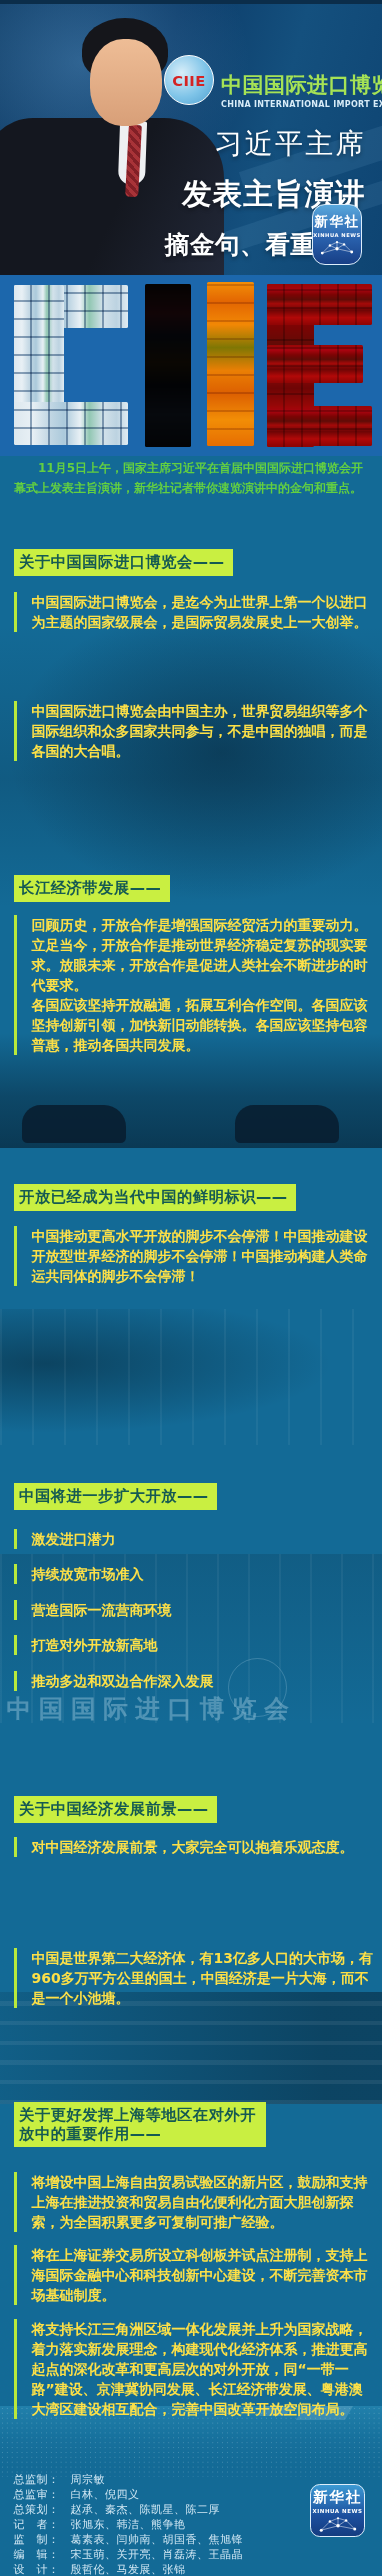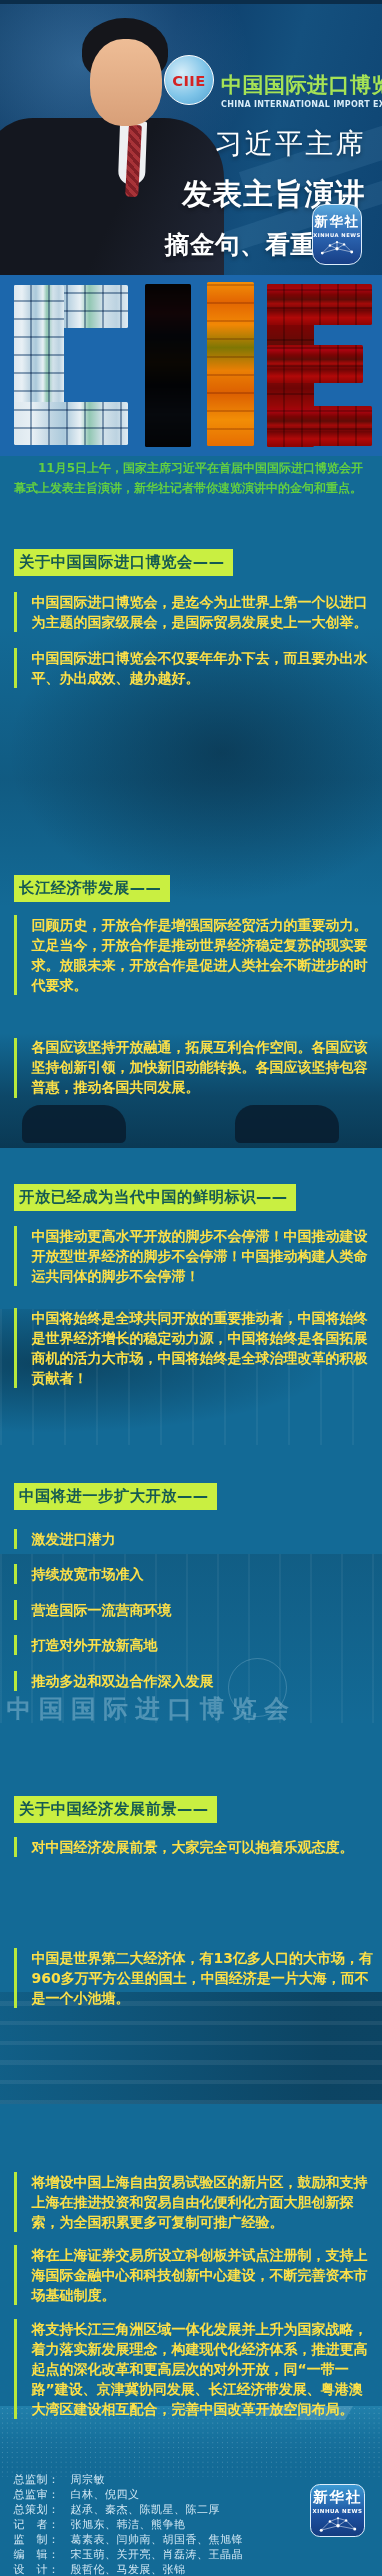--- a/index.html
+++ b/index.html
@@ -185,41 +185,41 @@
   <div class="overlay ov-bldg"></div>
   <div class="overlay ov-hall"></div>
   <p class="watermark">中国国际进口博览会</p>
   <div class="faint-ring"></div>
   <div class="overlay ov-cont"></div>
 
   <p class="intro">11月5日上午，国家主席习近平在首届中国国际进口博览会开幕式上发表主旨演讲，新华社记者带你速览演讲中的金句和重点。</p>
 
   <h2 class="bar" style="top:545px;">关于中国国际进口博览会——</h2>
   <p class="para" style="top:588px;">中国国际进口博览会，是迄今为止世界上第一个以进口为主题的国家级展会，是国际贸易发展史上一大创举。</p>
-  <p class="para" style="top:644px;">中国国际进口博览会不仅要年年办下去，而且要办出水平、办出成效、越办越好。</p>
+  <p class="para" style="top:697px;">中国国际进口博览会由中国主办，世界贸易组织等多个国际组织和众多国家共同参与，不是中国的独唱，而是各国的大合唱。</p>
 
   <h2 class="bar" style="top:871px;">长江经济带发展——</h2>
   <p class="para" style="top:911px;">回顾历史，开放合作是增强国际经贸活力的重要动力。立足当今，开放合作是推动世界经济稳定复苏的现实要求。放眼未来，开放合作是促进人类社会不断进步的时代要求。</p>
-  <p class="para" style="top:1034px;font-family:Liberation Mono, monospace;">各国应该坚持开放融通，拓展互利合作空间。各国应该坚持创新引领，加快新旧动能转换。各国应该坚持包容普惠，推动各国共同发展。</p>
+  <p class="para" style="top:991px;">各国应该坚持开放融通，拓展互利合作空间。各国应该坚持创新引领，加快新旧动能转换。各国应该坚持包容普惠，推动各国共同发展。</p>
 
   <h2 class="bar" style="top:1180px;">开放已经成为当代中国的鲜明标识——</h2>
   <p class="para" style="top:1222px;">中国推动更高水平开放的脚步不会停滞！中国推动建设开放型世界经济的脚步不会停滞！中国推动构建人类命运共同体的脚步不会停滞！</p>
-  <p class="para" style="top:1304px;">中国将始终是全球共同开放的重要推动者，中国将始终是世界经济增长的稳定动力源，中国将始终是各国拓展商机的活力大市场，中国将始终是全球治理改革的积极贡献者！</p>
 
   <h2 class="bar" style="top:1479px;">中国将进一步扩大开放——</h2>
   <p class="para item" style="top:1525px;">激发进口潜力</p>
   <p class="para item" style="top:1560px;">持续放宽市场准入</p>
   <p class="para item" style="top:1596px;">营造国际一流营商环境</p>
   <p class="para item" style="top:1631px;">打造对外开放新高地</p>
   <p class="para item" style="top:1667px;">推动多边和双边合作深入发展</p>
 
   <h2 class="bar" style="top:1792px;">关于中国经济发展前景——</h2>
   <p class="para item" style="top:1833px;">对中国经济发展前景，大家完全可以抱着乐观态度。</p>
   <p class="para" style="top:1944px;">中国是世界第二大经济体，有13亿多人口的大市场，有960多万平方公里的国土，中国经济是一片大海，而不是一个小池塘。</p>
 
+  <h2 class="bar" style="top:2098px;width:252px;">关于更好发挥上海等地区在对外开放中的重要作用——</h2>
   <p class="para" style="top:2168px;">将增设中国上海自由贸易试验区的新片区，鼓励和支持上海在推进投资和贸易自由化便利化方面大胆创新探索，为全国积累更多可复制可推广经验。</p>
   <p class="para" style="top:2241px;">将在上海证券交易所设立科创板并试点注册制，支持上海国际金融中心和科技创新中心建设，不断完善资本市场基础制度。</p>
   <p class="para" style="top:2315px;">将支持长江三角洲区域一体化发展并上升为国家战略，着力落实新发展理念，构建现代化经济体系，推进更高起点的深化改革和更高层次的对外开放，同“一带一路”建设、京津冀协同发展、长江经济带发展、粤港澳大湾区建设相互配合，完善中国改革开放空间布局。</p>
 
   <footer class="footer">
     <div class="halftone"></div>
     <div class="streak" style="right:33px;top:0;width:49px;height:14px;"></div>
     <div class="streak" style="right:93px;top:0;width:27px;height:9.8px;"></div>
   </footer>
   <div class="credits">

